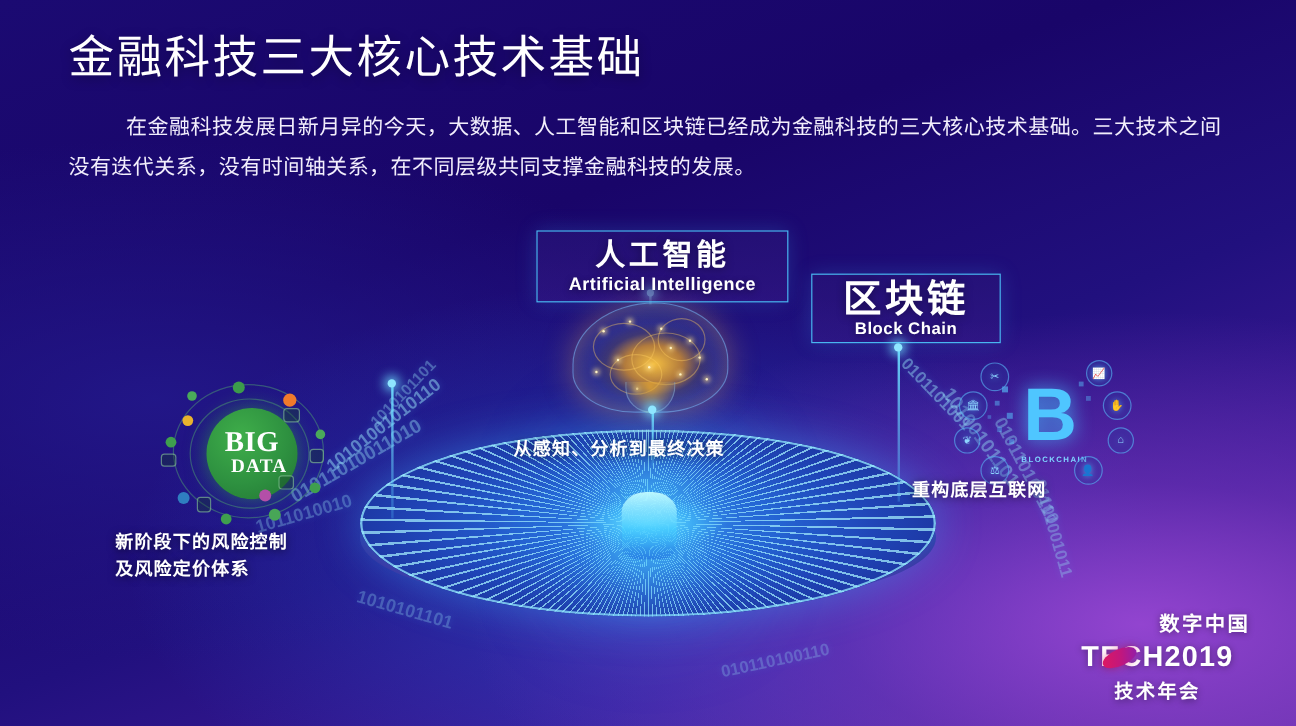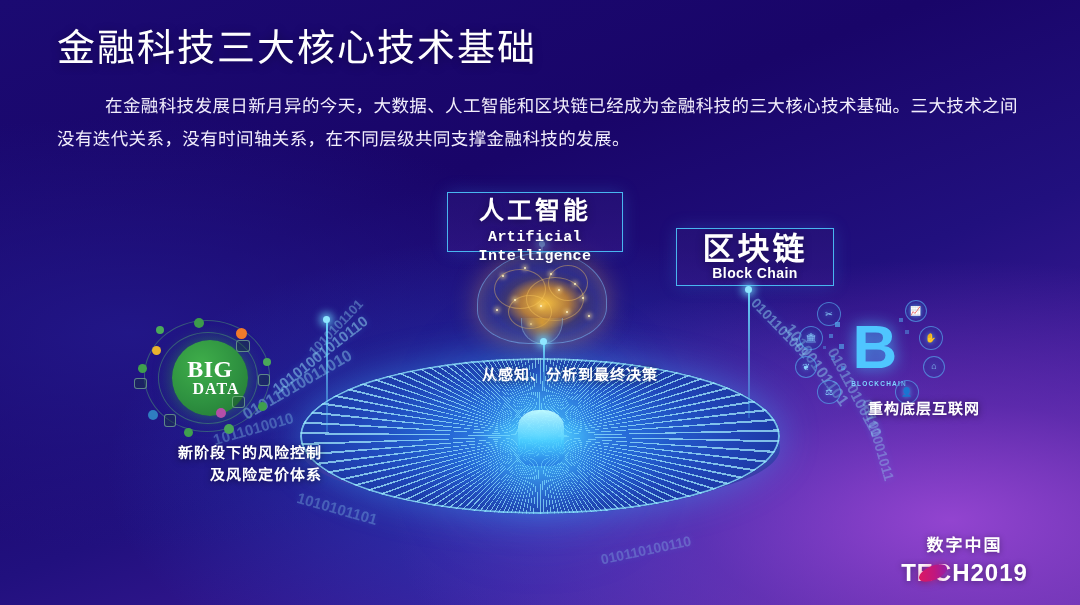--- a/index.html
+++ b/index.html
@@ -110,21 +110,21 @@
     background:linear-gradient(180deg, rgba(110,220,255,.95), rgba(80,190,255,.25));
   }
   .connector::before {
     content:""; position:absolute; left:-2.7px; top:-4px;
     width:7px; height:7px; border-radius:50%;
     background:#8fe6ff; box-shadow:0 0 9px 3px rgba(110,225,255,.85);
   }
 
   
   .caption {
-    position:absolute; color:#ffffff; font-weight:bold; text-align:right;
+    position:absolute; color:#ffffff; font-weight:bold; text-align:left;
     letter-spacing:1px; text-shadow:0 1px 7px rgba(0,0,0,.55);
   }
 
   
   #bigdata-icon { position:absolute; left:132px; top:148px; width:152px; height:122px; }
   #bigdata-icon .bd-core {
     position:absolute; left:40px; top:22px; width:76px; height:76px; border-radius:50%;
     background:radial-gradient(circle at 38% 32%, #3fae4a 0%, #2e9140 55%, #217533 100%);
     box-shadow:0 0 18px rgba(50,170,70,.55);
     display:flex; flex-direction:column; align-items:center; justify-content:center;
@@ -197,20 +197,21 @@
   #brain .antenna::before {
     content:""; position:absolute; left:-2px; top:-3px; width:6px; height:6px;
     border-radius:50%; background:#8fe6ff; box-shadow:0 0 8px 3px rgba(120,225,255,.8);
   }
 
   
   #logo { position:absolute; right:38px; bottom:18px; width:155px; text-align:center; }
   #logo .l-cn1 {
     color:#ffffff; font-size:17px; font-weight:bold; letter-spacing:2px;
     text-shadow:0 1px 6px rgba(0,0,0,.4);
+    text-align:right;
   }
   #logo .l-tech {
     position:relative; margin-top:3px;
     color:#ffffff; font-size:24px; font-weight:bold; letter-spacing:1px;
     text-shadow:0 1px 6px rgba(0,0,0,.4);
   }
   #logo .l-swoosh {
     position:absolute; left:31px; top:7px; width:30px; height:14px;
     background:linear-gradient(110deg,#e0185f 0%,#c0177e 55%,#8d1fae 100%);
     border-radius:50%; transform:rotate(-24deg);
@@ -301,21 +302,21 @@
         <div class="spark" style="left:88px; top:58px;"></div>
         <div class="spark" style="left:104px;top:44px;"></div>
         <div class="spark" style="left:18px; top:56px;"></div>
         <div class="spark" style="left:52px; top:70px;"></div>
         <div class="spark" style="left:80px; top:36px;"></div>
         <div class="spark" style="left:110px;top:62px;"></div>
       </div>
       <div class="stem"></div>
     </div>
 
-    <div class="concept-box" style="left:447px; top:22px; width:176px; height:60px; padding-top:5px;font-family:Liberation Mono, monospace;">
+    <div class="concept-box" style="left:447px; top:22px; width:210px; height:60px; padding-top:5px;">
       <div class="concept-cn" style="font-size:25px; line-height:30px;">人工智能</div>
       <div class="concept-en" style="font-size:15px; line-height:19px;">Artificial Intelligence</div>
     </div>
     <div class="connector" style="left:543px; top:172px; height:46px;"></div>
     <div class="caption" style="left:428px; top:194px; width:230px; font-size:15px; line-height:22px;">从感知、分析到最终决策</div>
 
     <div id="chain-icon">
       <div class="bc-pixel" style="left:40px; top:22px; width:5px; height:5px; opacity:.8;"></div>
       <div class="bc-pixel" style="left:34px; top:34px; width:4px; height:4px; opacity:.6;"></div>
       <div class="bc-pixel" style="left:44px; top:44px; width:5px; height:5px; opacity:.7;"></div>
@@ -352,15 +353,16 @@
     <div class="caption" style="left:760px; top:228px; width:220px; font-size:15px; line-height:22px;">重构底层互联网</div>
 
   </div>
 
   <div id="logo">
     <div class="l-cn1">数字中国</div>
     <div class="l-tech">
       <span class="l-swoosh"></span>
       <span>TECH2019</span>
     </div>
+    <div class="l-cn2">技术年会</div>
   </div>
 
 </div>
 
 </body></html>

